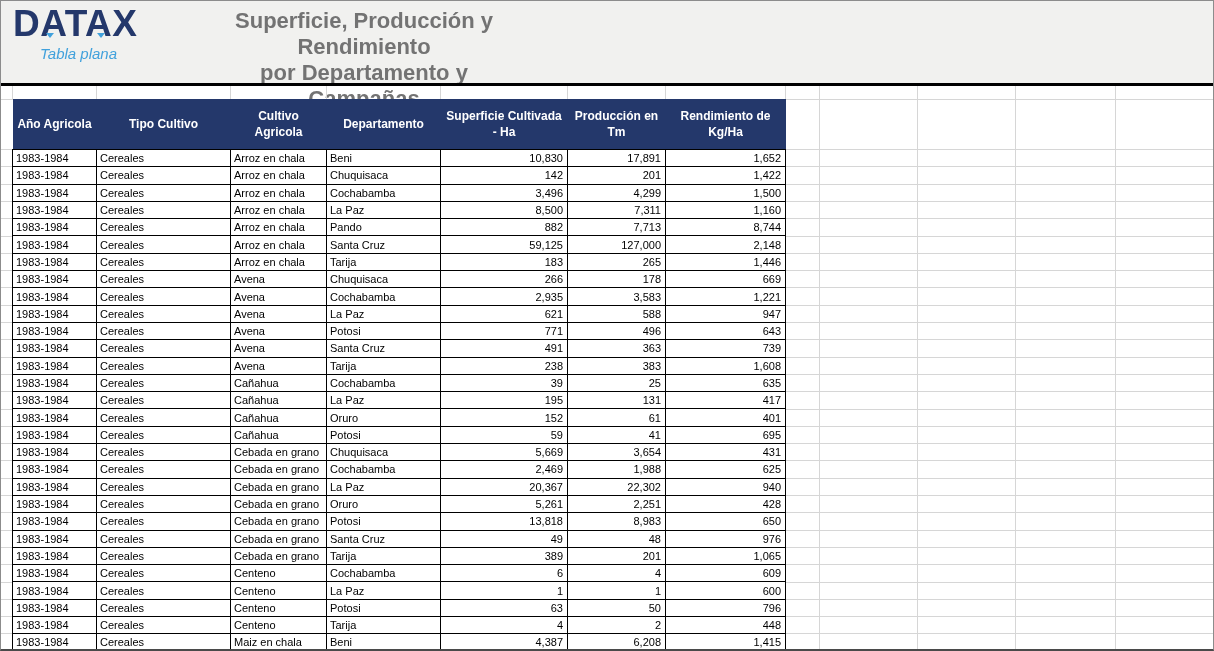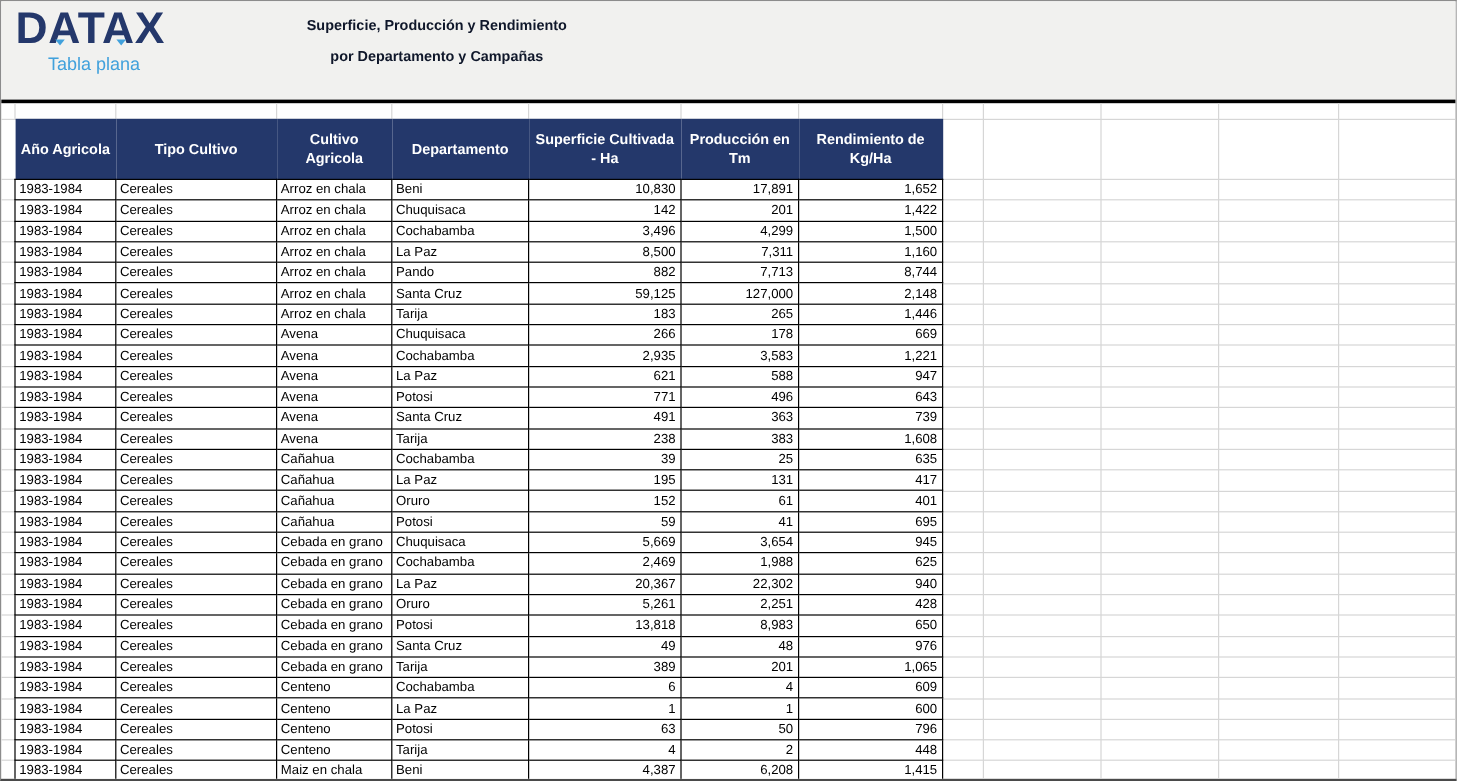--- a/index.html
+++ b/index.html
@@ -9,24 +9,24 @@
           box-sizing:border-box;overflow:hidden;}
   .topband{position:absolute;left:0;top:0;width:100%;height:82px;background:#f1f1ef;}
   .blackline{position:absolute;left:0;top:82px;width:100%;height:3px;background:#000;}
 
   .logo{position:absolute;left:12px;top:4px;width:200px;}
   .logo-word{font-size:37px;font-weight:bold;color:#24386b;line-height:1.05;letter-spacing:0.5px;}
   .logo-accent{position:absolute;width:0;height:0;border-left:4px solid transparent;
                border-right:4px solid transparent;border-top:5px solid #41a1dc;}
   .logo-accent.a1{left:33px;top:28px;}
   .logo-accent.a2{left:84px;top:28px;}
-  .logo-sub{margin-top:1px;margin-left:27px;font-size:15px;color:#41a1dc;}
+  .logo-sub{margin-top:1px;margin-left:27px;font-size:15px;color:#41a1dc;font-style:italic;}
 
   .title{position:absolute;left:213px;top:7px;width:300px;text-align:center;
-         font-size:12px;line-height:26px;font-weight:600;color:#0f172a;}
+         font-size:22px;line-height:26px;font-weight:600;color:#737373;}
 
   .gl{position:absolute;background:#d6d6d6;}
 
   #datatable{position:absolute;left:11px;top:98px;border-collapse:collapse;table-layout:fixed;}
   #datatable thead th{background:#24386b;color:#ffffff;font-weight:bold;font-size:12px;
           line-height:1.35;text-align:center;vertical-align:middle;height:50px;
           padding:0 4px;border:none;}
   #datatable tbody tr{height:17.3px;}
   #datatable tbody td{border:1px solid #000;font-size:11px;line-height:16px;color:#000;
           white-space:nowrap;overflow:hidden;padding:0;background:#fff;}
@@ -301,21 +301,21 @@
           <td class="num">41</td>
           <td class="num">695</td>
         </tr>
         <tr>
           <td class="txt">1983-1984</td>
           <td class="txt">Cereales</td>
           <td class="txt">Cebada en grano</td>
           <td class="txt">Chuquisaca</td>
           <td class="num">5,669</td>
           <td class="num">3,654</td>
-          <td class="num">945</td>
+          <td class="num">431</td>
         </tr>
         <tr>
           <td class="txt">1983-1984</td>
           <td class="txt">Cereales</td>
           <td class="txt">Cebada en grano</td>
           <td class="txt">Cochabamba</td>
           <td class="num">2,469</td>
           <td class="num">1,988</td>
           <td class="num">625</td>
         </tr>

